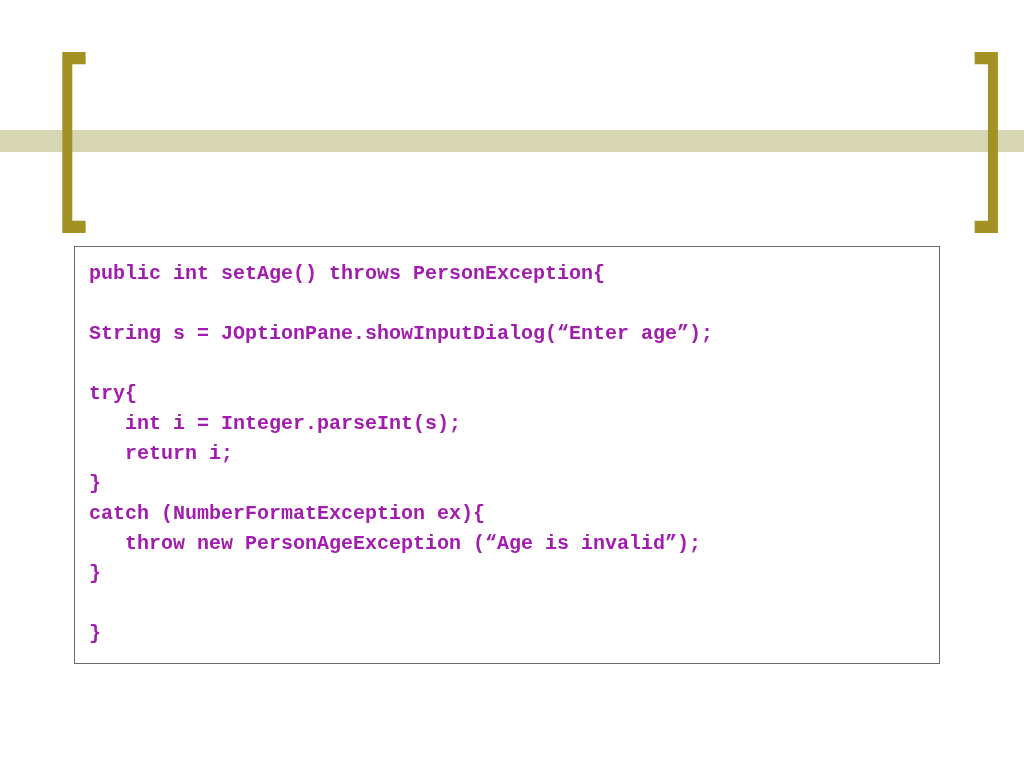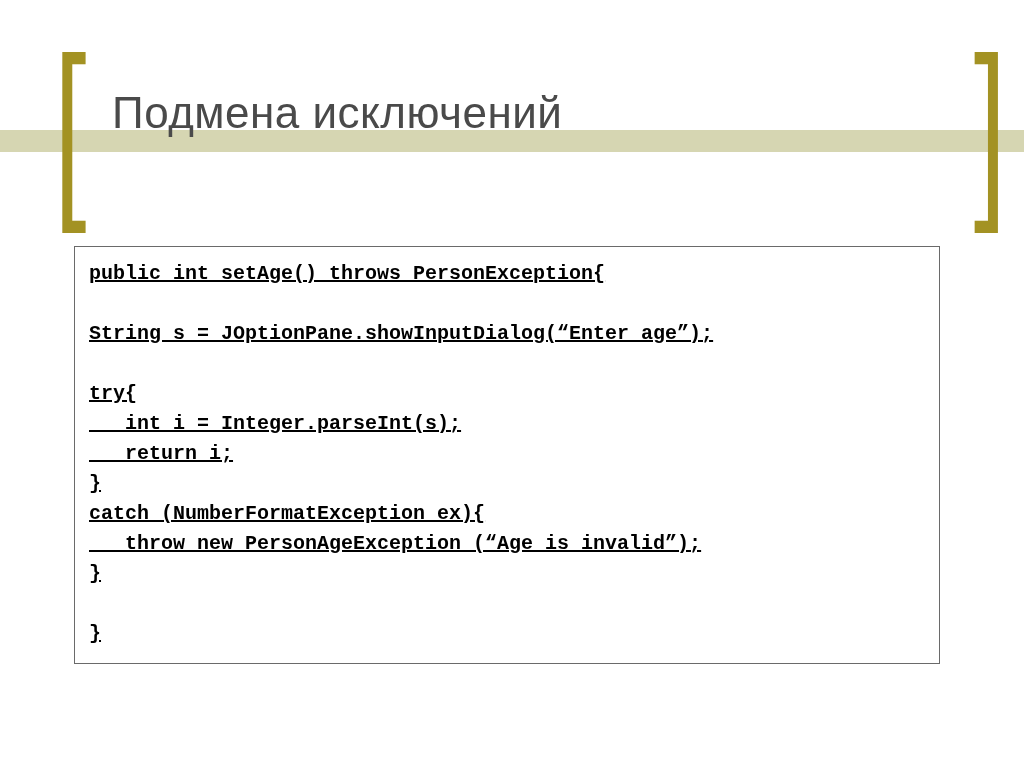--- a/index.html
+++ b/index.html
@@ -66,34 +66,32 @@
     padding: 12px 14px 14px 14px;
     box-sizing: border-box;
     background: #fff;
     z-index: 3;
   }
   .codebox pre {
     margin: 0;
     font-family: "Courier New", Courier, monospace;
     font-size: 20px;
     line-height: 1.5;
-    color: #000000;
+    color: #a21caf;
     font-weight: bold;
     white-space: pre;
-    text-decoration: underline;
   }
 </style>
 </head>
 <body>
 
 <div class="slide">
   <div class="hstripe"></div>
   <div class="bracket bracket-left">[</div>
   <div class="bracket bracket-right">]</div>
-  <div class="title">Подмена исключений</div>
   <div class="codebox">
     <pre>public int setAge() throws PersonException{
 
 String s = JOptionPane.showInputDialog(“Enter age”);
 
 try{
    int i = Integer.parseInt(s);
    return i;
 }
 catch (NumberFormatException ex){

